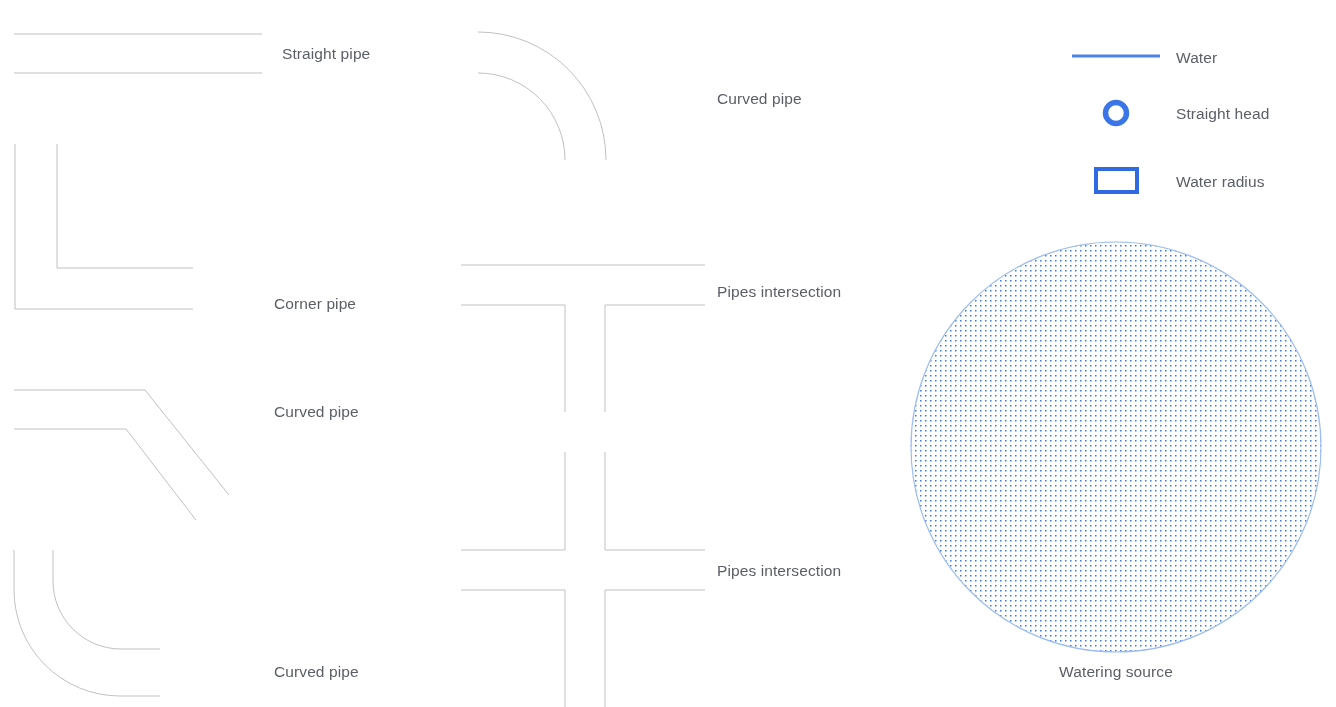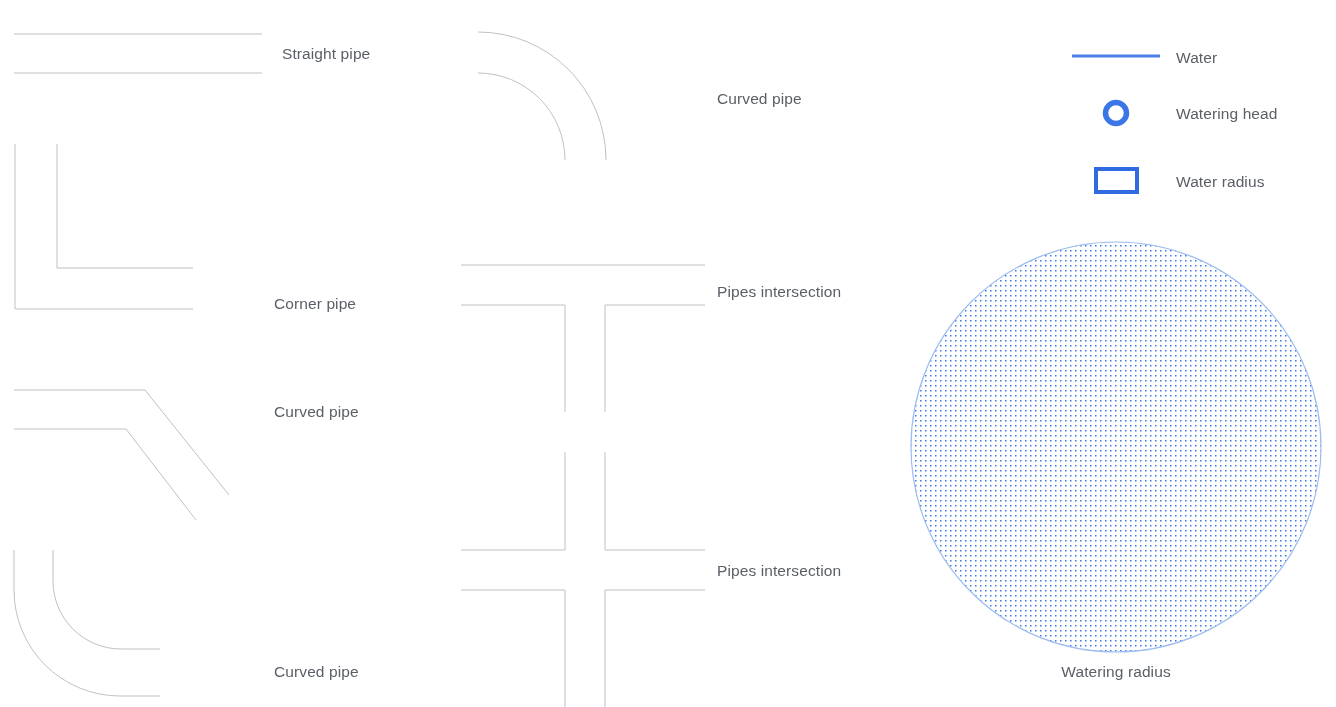--- a/index.html
+++ b/index.html
@@ -119,22 +119,22 @@
     <span class="lbl" style="left:274px; top:404px;">Curved pipe</span>
 
     <span class="lbl" style="left:274px; top:664px;">Curved pipe</span>
 
     <span class="lbl" style="left:717px; top:91px;">Curved pipe</span>
 
     <span class="lbl" style="left:717px; top:284px;">Pipes intersection</span>
 
     <span class="lbl" style="left:717px; top:563px;">Pipes intersection</span>
 
-    <span class="lbl lbl-center" style="left:1116px; top:664px;">Watering radius</span>
+    <span class="lbl lbl-center" style="left:1116px; top:664px;">Watering source</span>
 
     <span class="lbl" style="left:1176px; top:50px;">Water</span>
 
-    <span class="lbl" style="left:1176px; top:106px;">Watering head</span>
+    <span class="lbl" style="left:1176px; top:106px;">Straight head</span>
 
     <span class="lbl" style="left:1176px; top:174px;">Water radius</span>
 
   </div>
 </div>
 
 </body></html>

